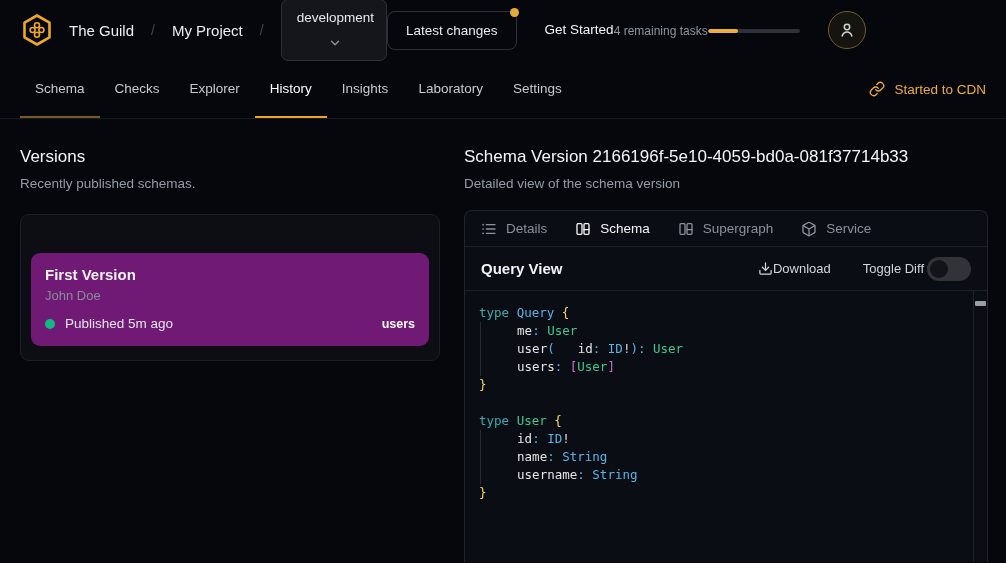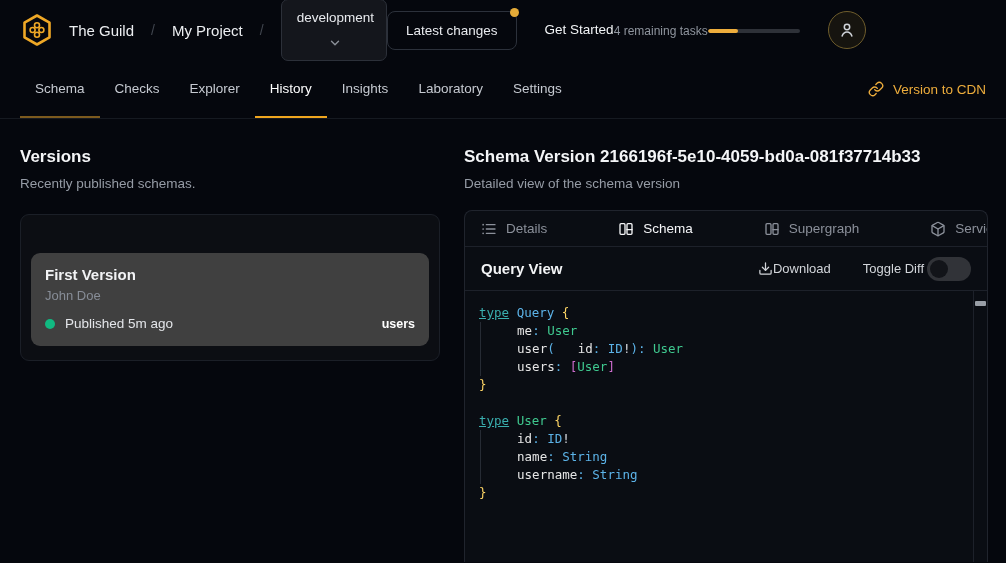--- a/index.html
+++ b/index.html
@@ -35,49 +35,49 @@
   .tab { display:flex; align-items:center; height:100%; padding:0 15px; font-size:13.5px; color:#c6cad1; border-bottom:2px solid transparent; cursor:pointer; }
   .tab.u-dim { border-color:#7c5a1e; }
   .tab.u-bright { border-color:#efa61f; }
   .tab.active { color:#ffffff; }
   .cdn-link { display:flex; align-items:center; gap:9px; color:#eead3c; font-size:13.5px; cursor:pointer; text-decoration:none; }
 
   
   .main { display:flex; gap:24px; padding:28px 18px 0 20px; height:443px; }
   .left-col { width:420px; flex:none; }
   .right-col { flex:1; min-width:0; display:flex; flex-direction:column; }
-  .section-title { font-size:17px; font-weight:700; color:#f4f5f7; }
+  .section-title { font-size:17px; font-weight:400; color:#f4f5f7; }
   .section-sub { font-size:13.5px; color:#969ca6; margin-top:9px; }
 
   .versions-card { margin-top:23px; background:#0c0e13; border:1px solid #1b1f27; border-radius:9px; padding:38px 10px 14px; }
-  .version-item { background:#404040; border-radius:9px; padding:13px 14px 15px; cursor:pointer; }
+  .version-item { background:#701a75; border-radius:9px; padding:13px 14px 15px; cursor:pointer; }
   .vi-name { font-size:15px; font-weight:600; color:#f2f3f5; }
   .vi-author { font-size:13px; color:#878d97; margin-top:5px; }
   .vi-status { display:flex; align-items:center; margin-top:13px; }
   .dot { width:10px; height:10px; border-radius:50%; background:#10b981; margin-right:10px; }
   .vi-status-text { font-size:13.5px; color:#e3e5e9; }
   .vi-service { margin-left:auto; font-size:12.5px; font-weight:700; color:#ffffff; }
 
   .detail-card { margin-top:19px; border:1px solid #20242d; border-bottom:none; border-radius:8px 8px 0 0; flex:1; display:flex; flex-direction:column; overflow:hidden; background:#0a0d13; }
-  .dtabs { display:flex; align-items:center; height:36px; flex:none; padding:0 16px; border-bottom:1px solid #1d212a;gap:43px; }
+  .dtabs { display:flex; align-items:center; height:36px; flex:none; padding:0 16px; border-bottom:1px solid #1d212a; }
   .dtab { display:flex; align-items:center; gap:9px; font-size:13.5px; color:#8b909a; margin-right:28px; cursor:pointer; }
   .dtab.active { color:#f5f6f8; }
   .diff-row { display:flex; align-items:center; height:44px; flex:none; padding:0 16px; border-bottom:1px solid #1d212a; }
   .diff-title { font-size:15px; font-weight:700; color:#f3f4f6; }
   .diff-actions { margin-left:auto; display:flex; align-items:center; gap:32px; }
   .download-btn { display:flex; align-items:center; font-size:13px; color:#d2d5da; background:none; border:none; cursor:pointer; font-family:inherit; }
   .toggle-wrap { display:flex; align-items:center; gap:3px; font-size:13px; color:#d2d5da; }
   .switch { width:44px; height:24px; border-radius:12px; background:#313338; position:relative; cursor:pointer; flex:none; }
   .knob { position:absolute; top:3px; width:18px; height:18px; border-radius:50%; background:#121419; transition:left .15s; }
   .switch.off .knob { left:3px; }
 
   .code-wrap { flex:1; position:relative; background:#0a0d13; font-family:"DejaVu Sans Mono", monospace; font-size:12.5px; line-height:18px; padding:13px 26px 0 14px; color:#e4e7eb; overflow:hidden; }
   .cl { position:relative; white-space:pre; height:18px; }
   .guide { position:absolute; left:1px; top:0; bottom:0; width:1px; background:#262b34; }
-  .tk-k { color:#3aaeae;text-decoration:underline; } 
+  .tk-k { color:#3aaeae; } 
   .tk-q { color:#5cb3e8; } 
   .tk-t { color:#3fc88f; } 
   .tk-s { color:#5cb3e8; } 
   .tk-b { color:#ffd666; } 
   .tk-r { color:#cd6cce; } 
   .tk-p { color:#5cb3e8; } 
   .tk-x { color:#d8dbe0; } 
   .tk-f { color:#e5e5e5;margin-left:23px; } 
   .tk-w { color:#e4e7eb; }
   .sb { position:absolute; top:0; right:0; bottom:0; width:14px; border-left:1px solid #1d212a; }
@@ -141,21 +141,21 @@
       <div class="tab active u-bright">History</div>
       <div class="tab">Insights</div>
       <div class="tab">Laboratory</div>
       <div class="tab">Settings</div>
     </div>
   <a class="cdn-link">
     <svg width="16" height="16" viewBox="0 0 24 24" fill="none" stroke="#eead3c" stroke-width="2" stroke-linecap="round" stroke-linejoin="round">
       <path d="M10 13a5 5 0 0 0 7.54.54l3-3a5 5 0 0 0-7.07-7.07l-1.72 1.71"></path>
       <path d="M14 11a5 5 0 0 0-7.54-.54l-3 3a5 5 0 0 0 7.07 7.07l1.71-1.71"></path>
     </svg>
-    <span>Version to CDN</span>
+    <span>Started to CDN</span>
   </a>
 </div>
 
 <div class="main">
 
   <div class="left-col">
     <div class="section-title">Versions</div>
     <div class="section-sub">Recently published schemas.</div>
     <div class="versions-card">
       <div class="version-item">

